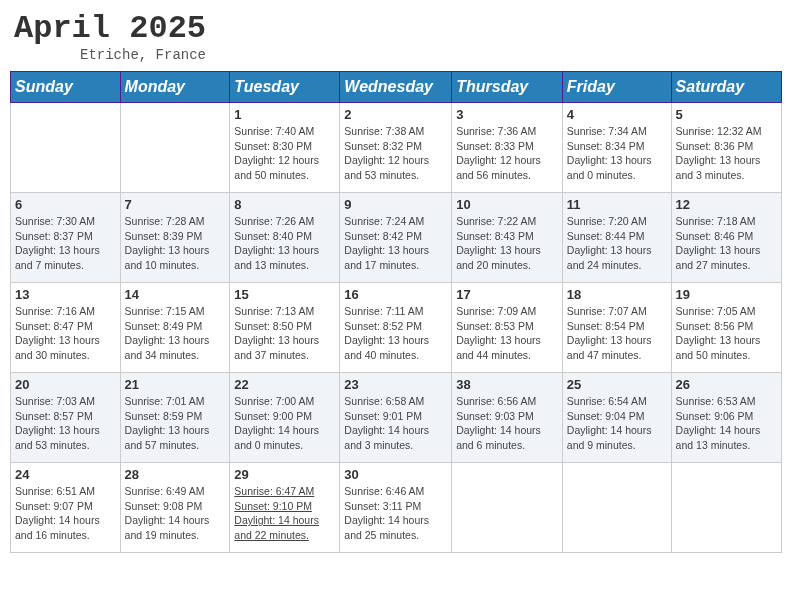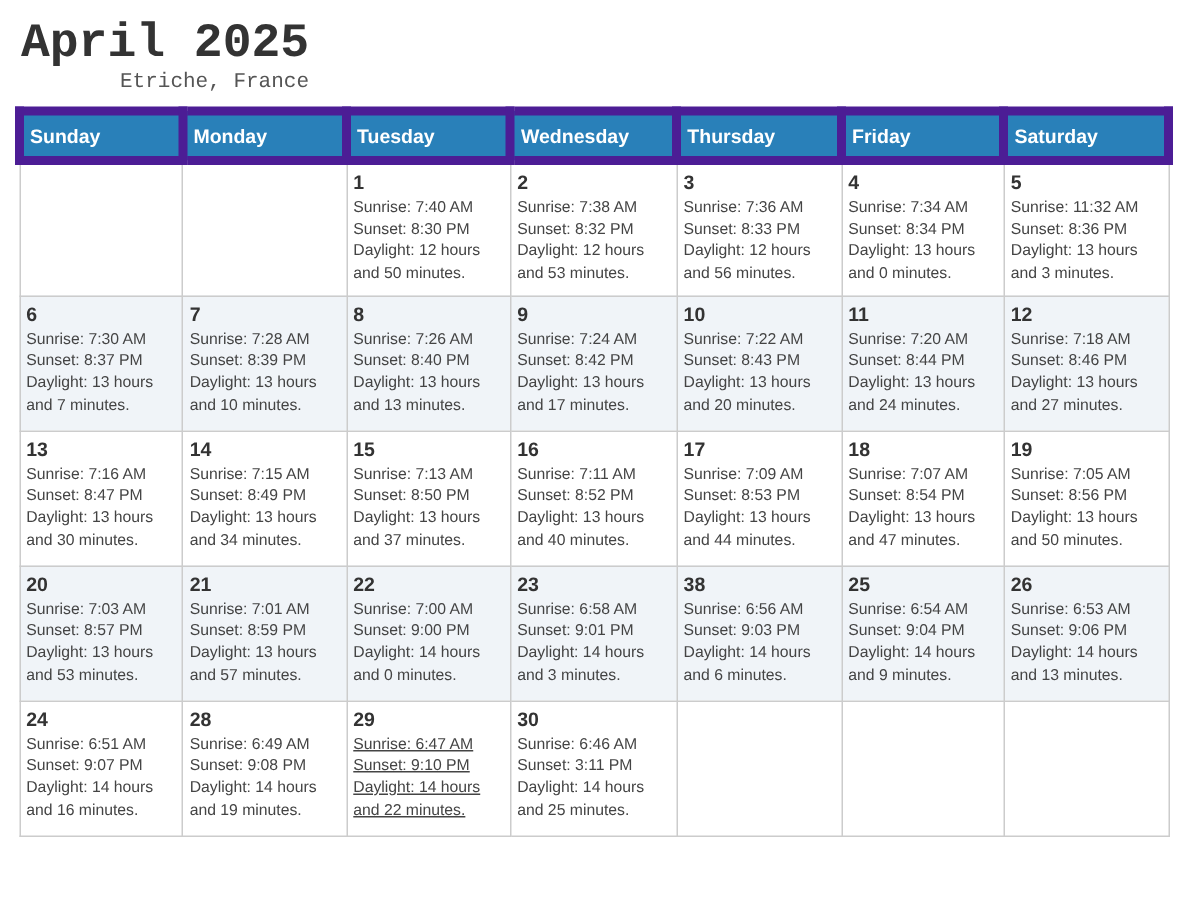--- a/index.html
+++ b/index.html
@@ -52,22 +52,23 @@
     .calendar {
       width: 100%;
       border-collapse: collapse;
       font-size: 11px;
     }
     .calendar th {
       background: #2980b9;
       color: #fff;
       padding: 6px 4px;
       text-align: left;
-      font-size: 13px;
-      border: 6px solid #4c1d95;
+      font-size: 16px;
+      border: 1px solid #4c1d95;
+      font-style: italic;
     }
     .calendar td {
       border: 1px solid #ccc;
       vertical-align: top;
       padding: 4px;
       width: 113px;
       height: 90px;
     }
     .day-number {
       font-size: 13px;
@@ -136,21 +137,21 @@
 Daylight: 12 hours and 56 minutes.</div>
         </td>
         <td>
           <span class="day-number">4</span>
           <div class="day-detail" style="white-space: pre-line;">Sunrise: 7:34 AM
 Sunset: 8:34 PM
 Daylight: 13 hours and 0 minutes.</div>
         </td>
         <td>
           <span class="day-number">5</span>
-          <div class="day-detail" style="white-space: pre-line;">Sunrise: 11:32 AM
+          <div class="day-detail" style="white-space: pre-line;">Sunrise: 12:32 AM
 Sunset: 8:36 PM
 Daylight: 13 hours and 3 minutes.</div>
         </td>
       </tr>
       <tr class="row-shaded">
         <td>
           <span class="day-number">6</span>
           <div class="day-detail" style="white-space: pre-line;">Sunrise: 7:30 AM
 Sunset: 8:37 PM
 Daylight: 13 hours and 7 minutes.</div>

